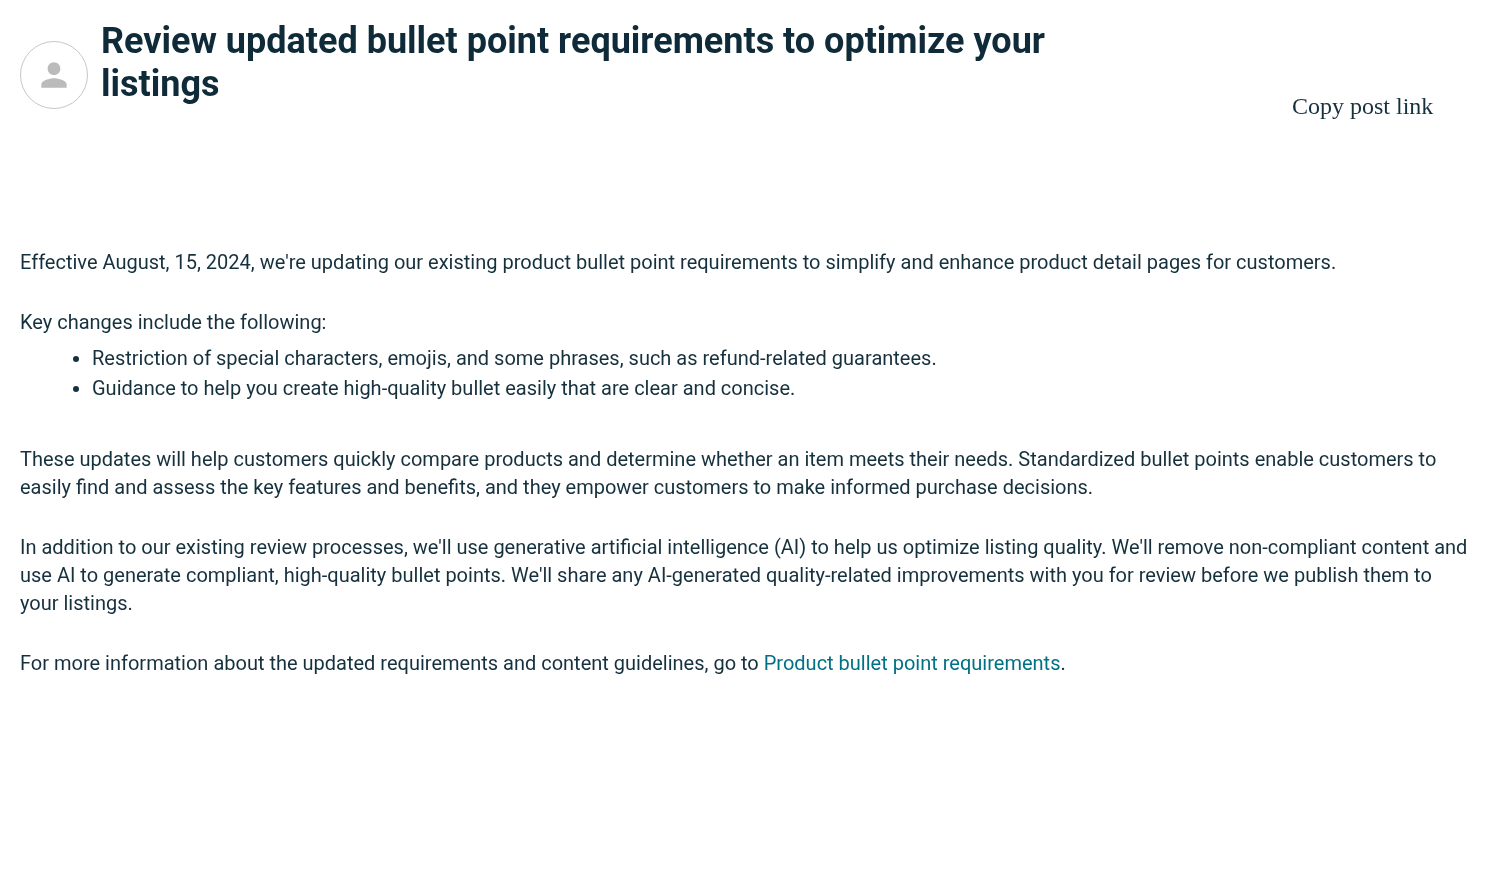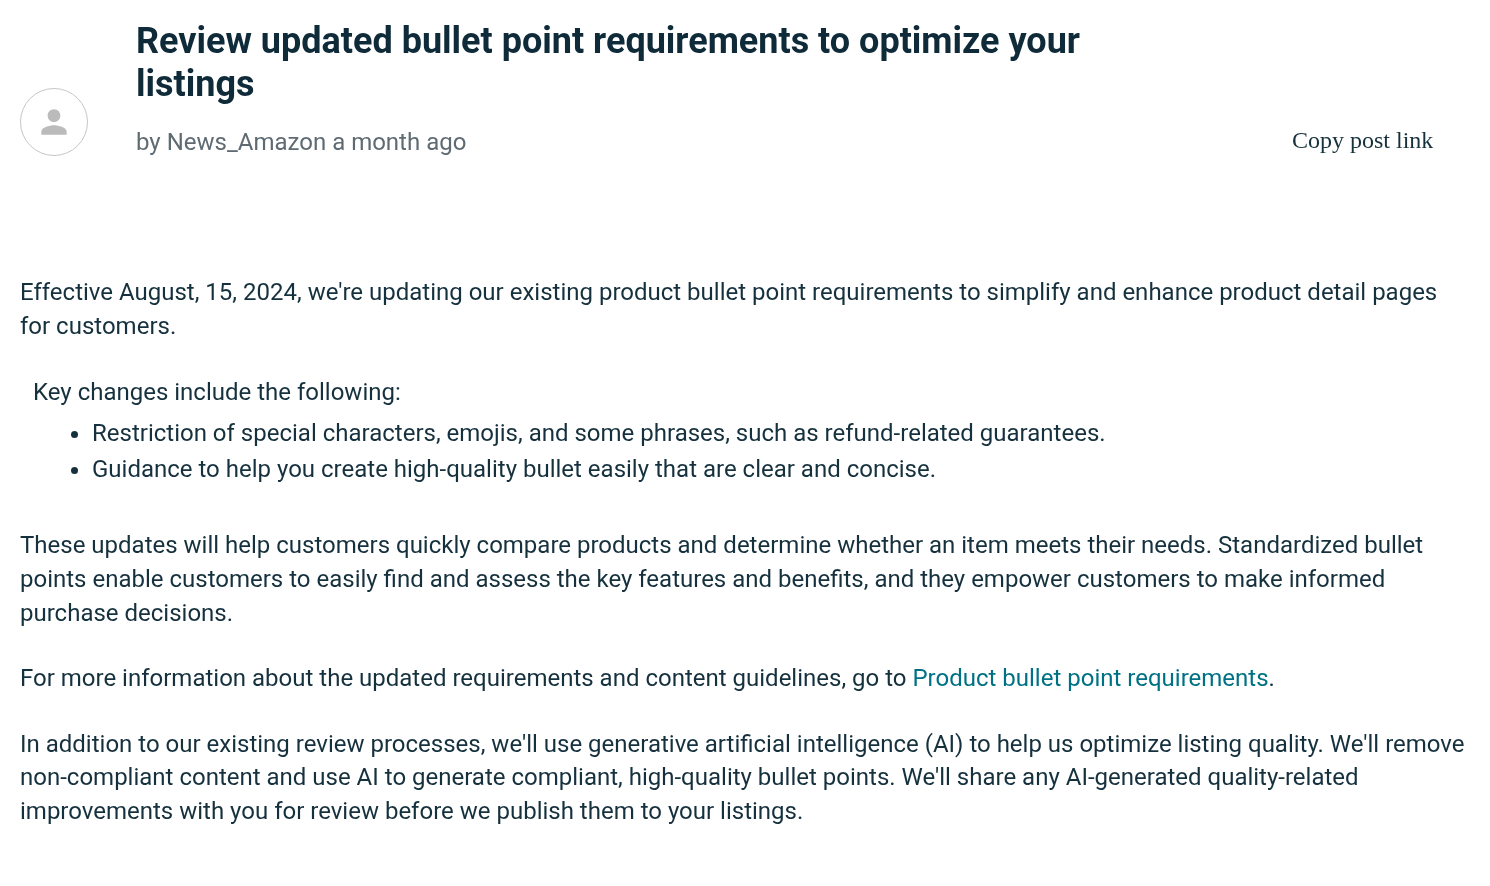--- a/index.html
+++ b/index.html
@@ -11,22 +11,22 @@
       font-family: "Amazon Ember", -apple-system, BlinkMacSystemFont, "Segoe UI", Roboto, Helvetica, Arial, sans-serif;
       background: #ffffff;
       padding: 20px;
       color: #16313e;
     }
     .post-container {
       max-width: 1450px;
     }
     .header-row {
       display: flex;
-      align-items: flex-end;
-      gap: 48px;
+      align-items: center;
+      gap: 13px;
     }
     .avatar {
       width: 68px;
       height: 68px;
       border-radius: 50%;
       border: 1px solid #c7c7c7;
       background: #ffffff;
       display: flex;
       align-items: center;
       justify-content: center;
@@ -69,30 +69,29 @@
     .action-link {
       font-size: 24px;
       color: #16313e;
       text-decoration: none;
       cursor: pointer;
       line-height: 1.35;
       padding-left: 12px;
     }
     .post-body {
       margin-top: 120px;
-      font-size: 24px;
+      font-size: 20px;
       line-height: 1.4;
       color: #16313e;
     }
     .post-body p {
       margin-bottom: 32px;
     }
     .post-body p.tight {
       margin-bottom: 8px;
-      margin-left: 13px;
     }
     .post-body ul {
       margin-left: 72px;
       margin-bottom: 43px;
     }
     .post-body ul li {
       margin-bottom: 2px;
       line-height: 1.4;
     }
     .inline-link {
@@ -108,39 +107,34 @@
 
   <div class="header-row">
     <div class="avatar">
       <svg viewBox="0 0 24 24">
         <path d="M12 12c2.21 0 4-1.79 4-4s-1.79-4-4-4-4 1.79-4 4 1.79 4 4 4zm0 2c-2.67 0-8 1.34-8 4v2h16v-2c0-2.66-5.33-4-8-4z"></path>
       </svg>
     </div>
 
     <div class="header-main">
       <h1 class="post-title">Review updated bullet point requirements to optimize your listings</h1>
-      <div class="byline">
-        <span>by</span>
-        <span class="author">News_Amazon</span>
-        <span>a month ago</span>
-      </div>
     </div>
 
     <div class="actions">
       <a class="action-link">Copy post link</a>
     </div>
   </div>
 
   <div class="post-body">
     <p>Effective August, 15, 2024, we're updating our existing product bullet point requirements to simplify and enhance product detail pages for customers.</p>
     <p class="tight">Key changes include the following:</p>
     <ul>
       <li>Restriction of special characters, emojis, and some phrases, such as refund-related guarantees.</li>
       <li>Guidance to help you create high-quality bullet easily that are clear and concise.</li>
     </ul>
     <p>These updates will help customers quickly compare products and determine whether an item meets their needs. Standardized bullet points enable customers to easily find and assess the key features and benefits, and they empower customers to make informed purchase decisions.</p>
+    <p>In addition to our existing review processes, we'll use generative artificial intelligence (AI) to help us optimize listing quality. We'll remove non-compliant content and use AI to generate compliant, high-quality bullet points. We'll share any AI-generated quality-related improvements with you for review before we publish them to your listings.</p>
     <p>
       <span>For more information about the updated requirements and content guidelines, go to </span><a class="inline-link">Product bullet point requirements</a><span>.</span>
     </p>
-    <p>In addition to our existing review processes, we'll use generative artificial intelligence (AI) to help us optimize listing quality. We'll remove non-compliant content and use AI to generate compliant, high-quality bullet points. We'll share any AI-generated quality-related improvements with you for review before we publish them to your listings.</p>
   </div>
 
 </div>
 
 </body></html>

